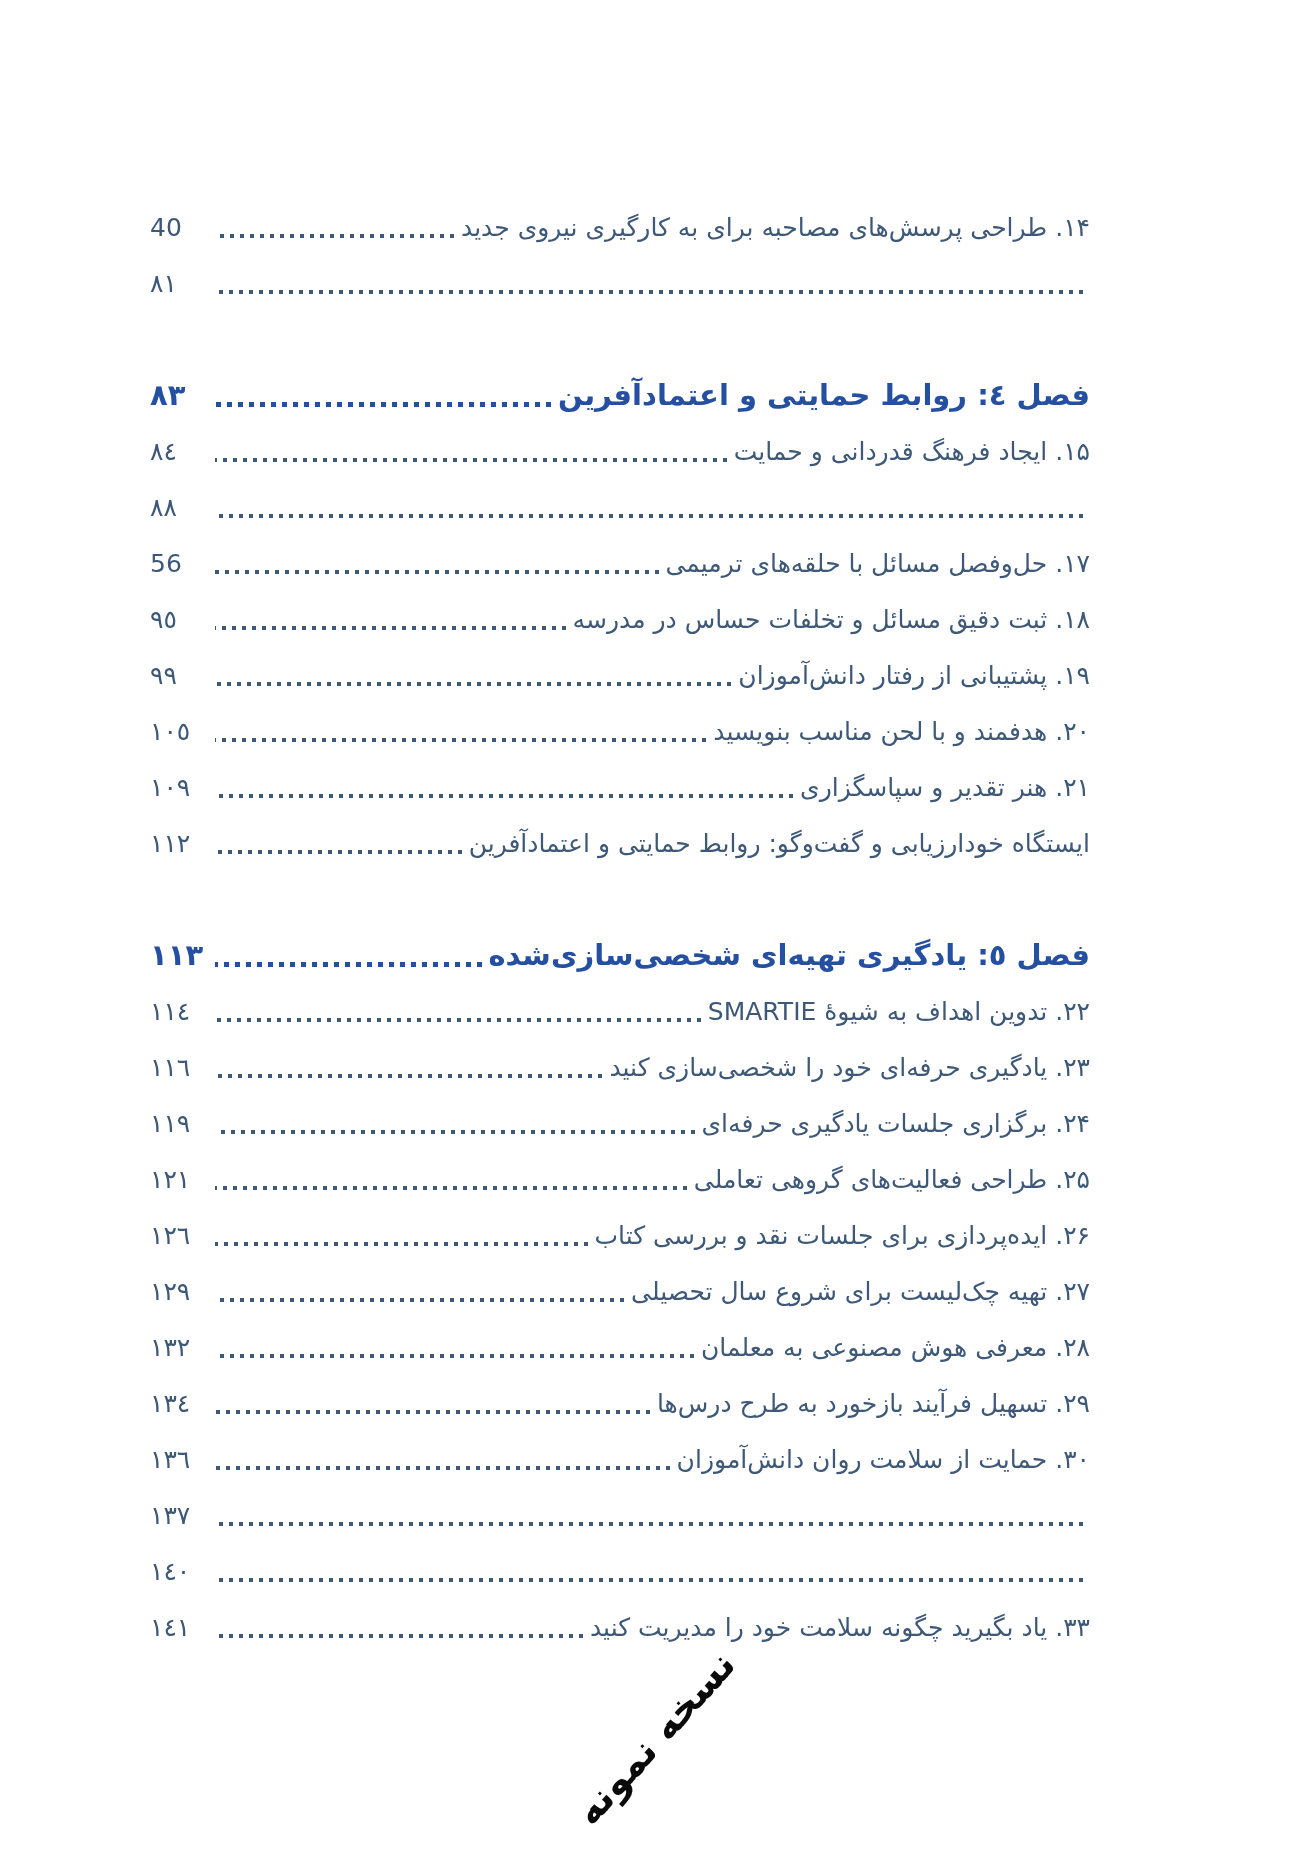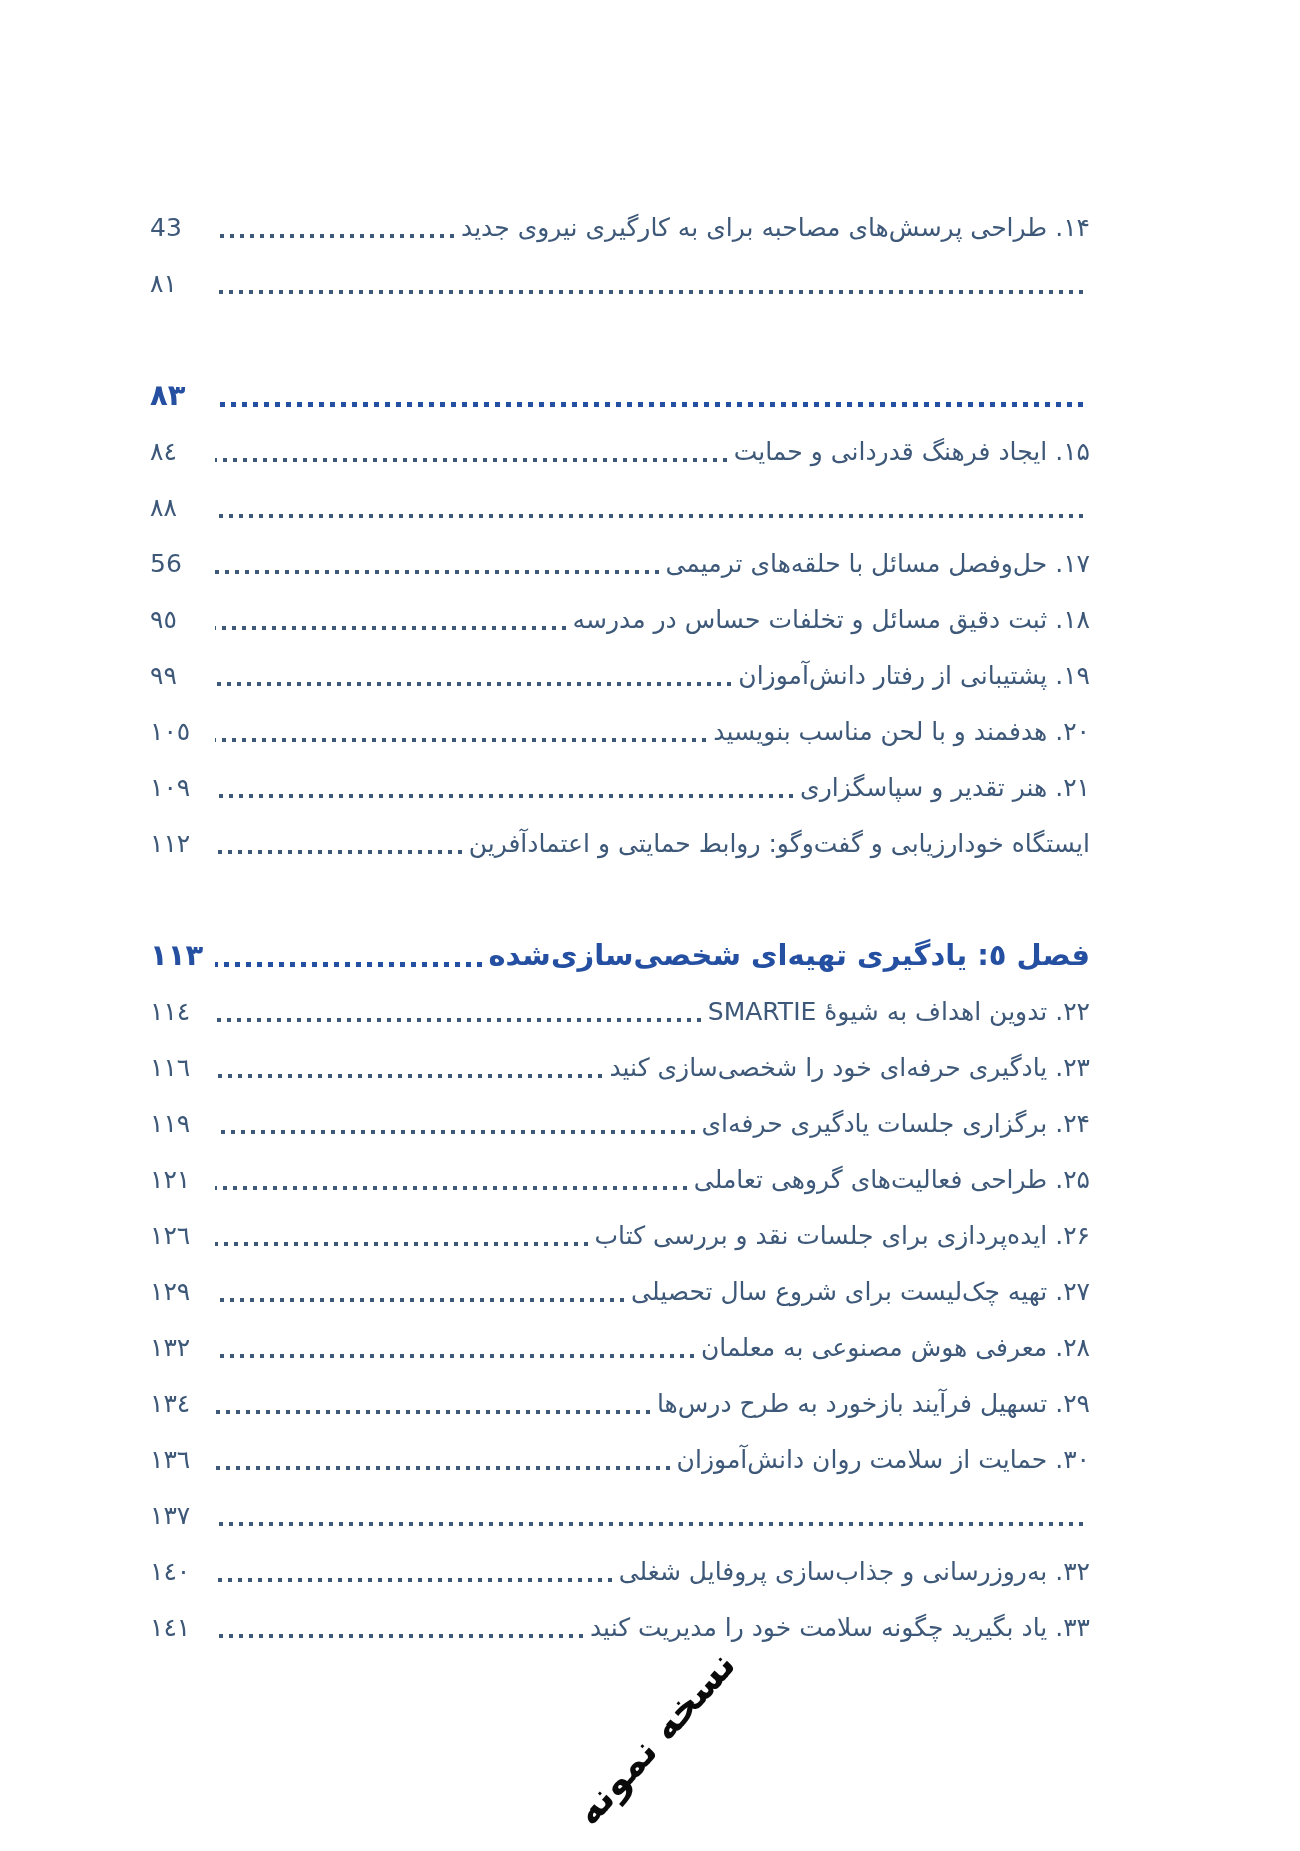--- a/index.html
+++ b/index.html
@@ -71,28 +71,29 @@
 </style>
 </head>
 <body>
 
 <div class="page">
   <div class="toc">
 
     <div class="row item">
       <span class="t">۱۴. طراحی پرسش‌های مصاحبه برای به کارگیری نیروی جدید</span>
       <span class="dots"></span>
-      <span class="p">43</span>
+      <span class="p">40</span>
     </div>
     <div class="row item">
       <span class="dots"></span>
       <span class="p">٨١</span>
     </div>
 
     <div class="row chapter">
+      <span class="t">فصل ٤: روابط حمایتی و اعتمادآفرین</span>
       <span class="dots"></span>
       <span class="p">٨٣</span>
     </div>
     <div class="row item">
       <span class="t">۱۵. ایجاد فرهنگ قدردانی و حمایت</span>
       <span class="dots"></span>
       <span class="p">٨٤</span>
     </div>
     <div class="row item">
       <span class="dots"></span>
@@ -177,21 +178,20 @@
     <div class="row item">
       <span class="t">۳۰. حمایت از سلامت روان دانش‌آموزان</span>
       <span class="dots"></span>
       <span class="p">١٣٦</span>
     </div>
     <div class="row item">
       <span class="dots"></span>
       <span class="p">١٣٧</span>
     </div>
     <div class="row item">
-      <span class="t">۳۲. به‌روزرسانی و جذاب‌سازی پروفایل شغلی</span>
       <span class="dots"></span>
       <span class="p">١٤٠</span>
     </div>
     <div class="row item">
       <span class="t">۳۳. یاد بگیرید چگونه سلامت خود را مدیریت کنید</span>
       <span class="dots"></span>
       <span class="p">١٤١</span>
     </div>
 
   </div>

